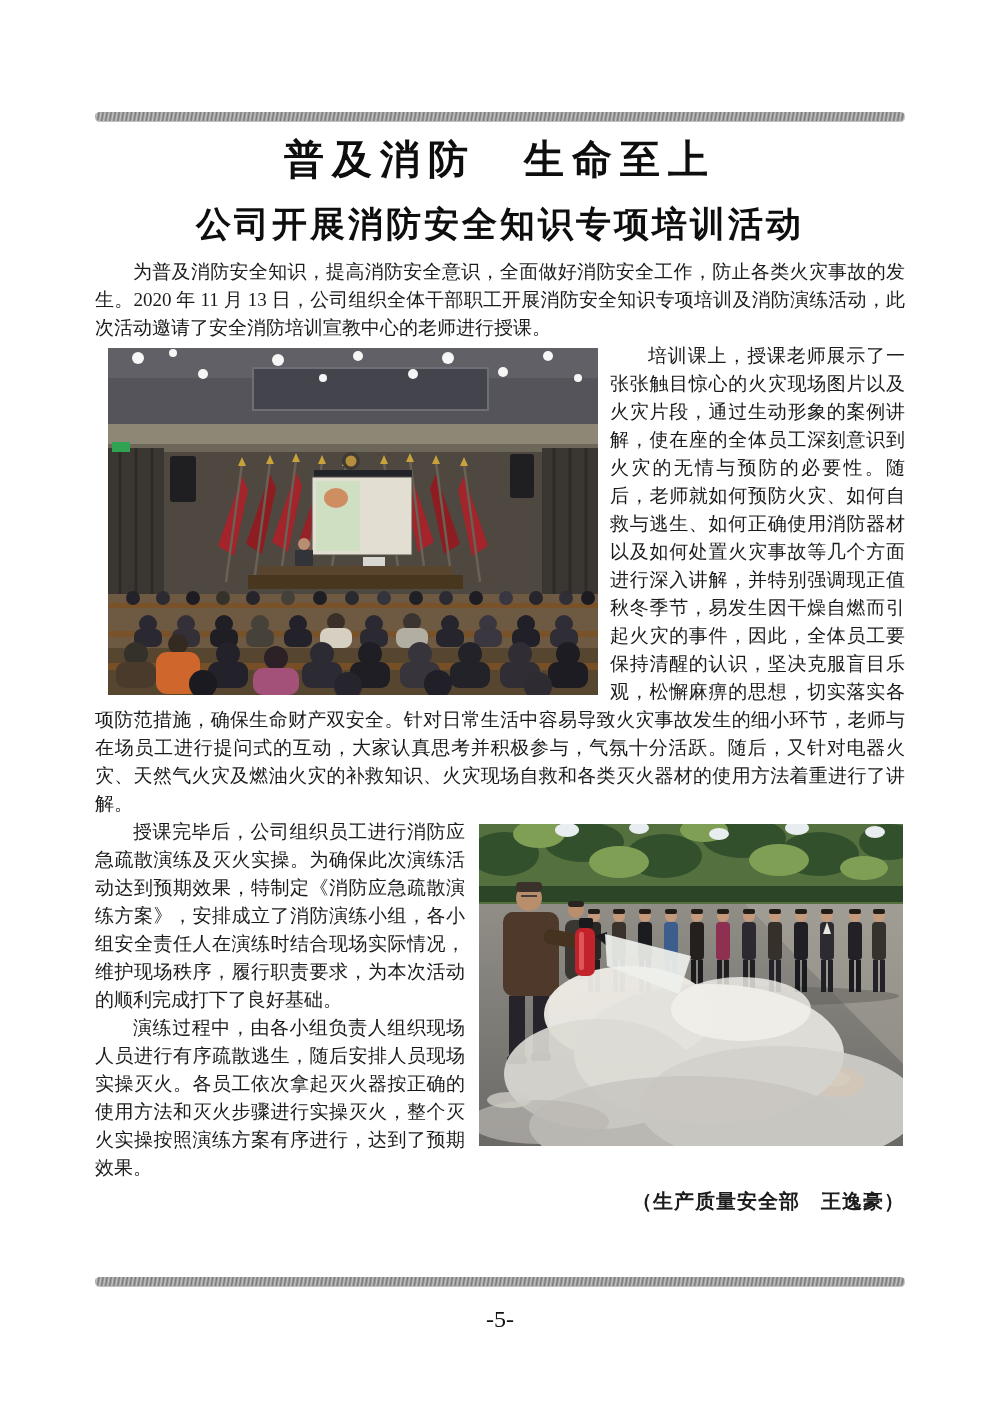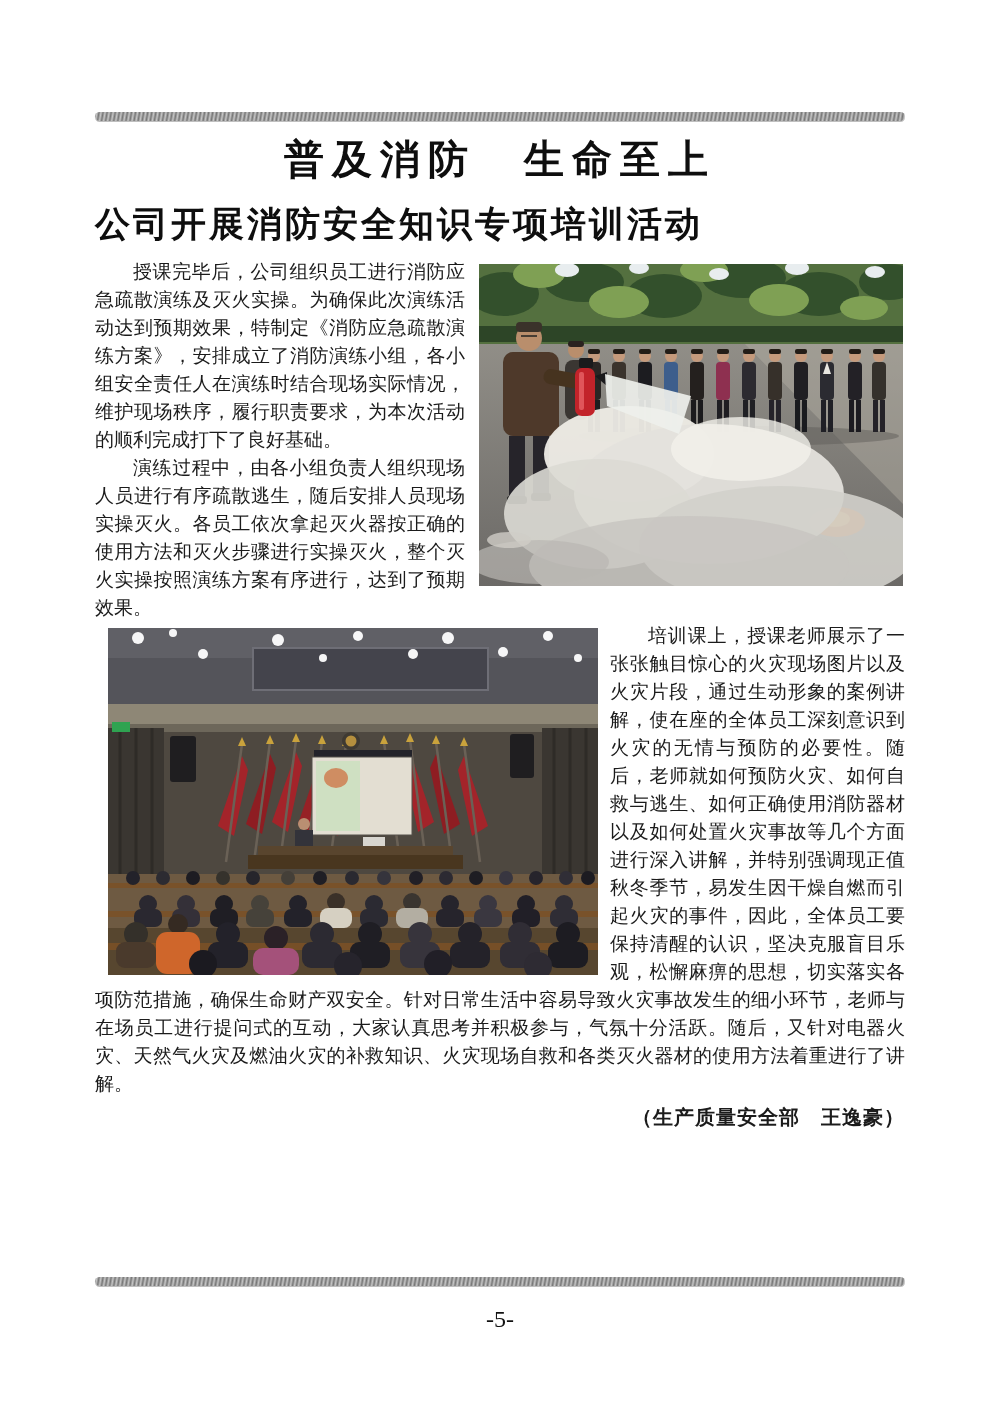--- a/index.html
+++ b/index.html
@@ -5,21 +5,21 @@
   html,body{margin:0;padding:0;background:#ffffff;}
   .page{position:relative;width:1000px;height:1414px;background:#ffffff;overflow:hidden;
         font-family:"Liberation Serif","DejaVu Serif",serif;color:#1b1b1b;}
   .band{position:absolute;left:95px;width:810px;height:9px;border-radius:5px;
         background:repeating-linear-gradient(100deg,#777 0px,#c6c6c6 2px,#777 4px);
         box-shadow:0 1px 0 rgba(0,0,0,.25);}
   .band.top{top:112px;}
   .band.bottom{top:1277px;}
   .content{position:absolute;left:95px;top:126px;width:810px;}
   h1.title{margin:6px 0 0;text-align:center;font-size:40px;font-weight:700;letter-spacing:8px;color:#0e0e0e;}
-  h2.subtitle{margin:14px 0 10px;text-align:left;font-size:35px;font-weight:700;letter-spacing:3px;color:#0e0e0e;}
+  h2.subtitle{margin:14px 0 10px;text-align:center;font-size:35px;font-weight:700;letter-spacing:3px;color:#0e0e0e;}
   p.body{margin:0;font-size:19px;line-height:28px;text-align:justify;text-indent:2em;}
   .sect::after{content:"";display:block;clear:both;}
   figure{margin:0;padding:0;}
   figure svg{display:block;width:100%;height:100%;}
   .photo1{float:left;width:490px;height:347px;margin:6px 12px 4px 13px;}
   .photo2{float:right;width:424px;height:322px;margin:6px 2px 6px 14px;}
   .p5{margin-top:6px;}
   .bold{font-weight:700;}
   .byline{margin:6px 0 0;text-align:right;font-weight:700;font-size:20px;letter-spacing:1px;}
   .page-number{position:absolute;top:1306px;left:0;width:100%;text-align:center;font-size:24px;color:#111;}
@@ -29,191 +29,21 @@
 
 <div class="page">
 
   <div class="band top"></div>
 
   <div class="content">
 
     <h1 class="title">普及消防　生命至上</h1>
     <h2 class="subtitle">公司开展消防安全知识专项培训活动</h2>
 
-
-    <div class="sect">
-      <figure class="photo2" aria-label="室外灭火器实操演练现场">
-        <svg viewBox="0 0 424 322" preserveAspectRatio="none">
-          <defs>
-            <linearGradient id="asp" x1="0" y1="0" x2="0" y2="1">
-              <stop offset="0" stop-color="#9d9a92"></stop>
-                <stop offset="1" stop-color="#6b6966"></stop>
-            </linearGradient>
-          </defs>
-          <rect width="424" height="322" fill="url(#asp)"></rect>
-          <polygon points="260,74 424,74 424,240" fill="#b3afa4" opacity="0.45"></polygon>
-
-          <rect width="424" height="80" fill="#54703f"></rect>
-          <g fill="#33502c">
-            <ellipse cx="25" cy="30" rx="35" ry="22"></ellipse>
-              <ellipse cx="105" cy="18" rx="40" ry="20"></ellipse>
-            <ellipse cx="185" cy="32" rx="38" ry="22"></ellipse>
-              <ellipse cx="265" cy="14" rx="42" ry="20"></ellipse>
-            <ellipse cx="340" cy="30" rx="40" ry="22"></ellipse>
-              <ellipse cx="410" cy="18" rx="30" ry="18"></ellipse>
-          </g>
-          <g fill="#7fa054">
-            <ellipse cx="60" cy="10" rx="26" ry="14"></ellipse>
-              <ellipse cx="140" cy="38" rx="30" ry="16"></ellipse>
-            <ellipse cx="225" cy="6" rx="24" ry="12"></ellipse>
-              <ellipse cx="300" cy="36" rx="30" ry="16"></ellipse>
-            <ellipse cx="385" cy="44" rx="24" ry="12"></ellipse>
-          </g>
-          <g fill="#e8edef">
-            <ellipse cx="88" cy="6" rx="12" ry="7"></ellipse>
-              <ellipse cx="160" cy="4" rx="10" ry="6"></ellipse>
-            <ellipse cx="240" cy="10" rx="10" ry="6"></ellipse>
-              <ellipse cx="318" cy="4" rx="12" ry="7"></ellipse>
-            <ellipse cx="396" cy="8" rx="10" ry="6"></ellipse>
-          </g>
-          <rect y="62" width="424" height="16" fill="#2d4527"></rect>
-          <ellipse cx="260" cy="172" rx="160" ry="10" fill="#5f5d5a" opacity="0.5"></ellipse>
-
-          <g>
-            <g>
-                <circle cx="115" cy="92" r="6" fill="#c59a7c"></circle>
-                <rect x="109" y="85" width="12" height="5" rx="2" fill="#241d17"></rect>
-                <rect x="108" y="98" width="14" height="38" rx="4" fill="#2a2624"></rect>
-                <rect x="109" y="136" width="5" height="32" fill="#1e1d1f"></rect>
-                <rect x="116" y="136" width="5" height="32" fill="#1e1d1f"></rect>
-              </g>
-            <g>
-                <circle cx="140" cy="92" r="6" fill="#c59a7c"></circle>
-                <rect x="134" y="85" width="12" height="5" rx="2" fill="#241d17"></rect>
-                <rect x="133" y="98" width="14" height="38" rx="4" fill="#3a332c"></rect>
-                <rect x="134" y="136" width="5" height="32" fill="#232225"></rect>
-                <rect x="141" y="136" width="5" height="32" fill="#232225"></rect>
-              </g>
-            <g>
-                <circle cx="166" cy="92" r="6" fill="#c59a7c"></circle>
-                <rect x="160" y="85" width="12" height="5" rx="2" fill="#241d17"></rect>
-                <rect x="159" y="98" width="14" height="38" rx="4" fill="#1c1c20"></rect>
-                <rect x="160" y="136" width="5" height="32" fill="#17171a"></rect>
-                <rect x="167" y="136" width="5" height="32" fill="#17171a"></rect>
-              </g>
-            <g>
-                <circle cx="192" cy="92" r="6" fill="#c59a7c"></circle>
-                <rect x="186" y="85" width="12" height="5" rx="2" fill="#241d17"></rect>
-                <rect x="185" y="98" width="14" height="38" rx="4" fill="#3d5e8c"></rect>
-                <rect x="186" y="136" width="5" height="32" fill="#44608a"></rect>
-                <rect x="193" y="136" width="5" height="32" fill="#44608a"></rect>
-              </g>
-            <g>
-                <circle cx="218" cy="92" r="6" fill="#c59a7c"></circle>
-                <rect x="212" y="85" width="12" height="5" rx="2" fill="#241d17"></rect>
-                <rect x="211" y="98" width="14" height="38" rx="4" fill="#24201e"></rect>
-                <rect x="212" y="136" width="5" height="32" fill="#1b1a1c"></rect>
-                <rect x="219" y="136" width="5" height="32" fill="#1b1a1c"></rect>
-              </g>
-            <g>
-                <circle cx="244" cy="92" r="6" fill="#c59a7c"></circle>
-                <rect x="238" y="85" width="12" height="5" rx="2" fill="#241d17"></rect>
-                <rect x="237" y="98" width="14" height="38" rx="4" fill="#8e3050"></rect>
-                <rect x="238" y="136" width="5" height="32" fill="#1f1e22"></rect>
-                <rect x="245" y="136" width="5" height="32" fill="#1f1e22"></rect>
-              </g>
-            <g>
-                <circle cx="270" cy="92" r="6" fill="#c59a7c"></circle>
-                <rect x="264" y="85" width="12" height="5" rx="2" fill="#241d17"></rect>
-                <rect x="263" y="98" width="14" height="38" rx="4" fill="#2c2a30"></rect>
-                <rect x="264" y="136" width="5" height="32" fill="#202024"></rect>
-                <rect x="271" y="136" width="5" height="32" fill="#202024"></rect>
-              </g>
-            <g>
-                <circle cx="296" cy="92" r="6" fill="#c59a7c"></circle>
-                <rect x="290" y="85" width="12" height="5" rx="2" fill="#241d17"></rect>
-                <rect x="289" y="98" width="14" height="38" rx="4" fill="#36302a"></rect>
-                <rect x="290" y="136" width="5" height="32" fill="#25232a"></rect>
-                <rect x="297" y="136" width="5" height="32" fill="#25232a"></rect>
-              </g>
-            <g>
-                <circle cx="322" cy="92" r="6" fill="#c59a7c"></circle>
-                <rect x="316" y="85" width="12" height="5" rx="2" fill="#241d17"></rect>
-                <rect x="315" y="98" width="14" height="38" rx="4" fill="#201f23"></rect>
-                <rect x="316" y="136" width="5" height="32" fill="#191a1e"></rect>
-                <rect x="323" y="136" width="5" height="32" fill="#191a1e"></rect>
-              </g>
-            <g>
-                <circle cx="348" cy="92" r="6" fill="#c59a7c"></circle>
-                <rect x="342" y="85" width="12" height="5" rx="2" fill="#241d17"></rect>
-                <rect x="341" y="98" width="14" height="38" rx="4" fill="#2b2b31"></rect>
-                <polygon points="348,98 344,110 352,110" fill="#e8e6e0"></polygon>
-                <rect x="342" y="136" width="5" height="32" fill="#202026"></rect>
-                <rect x="349" y="136" width="5" height="32" fill="#202026"></rect>
-              </g>
-            <g>
-                <circle cx="376" cy="92" r="6" fill="#c59a7c"></circle>
-                <rect x="370" y="85" width="12" height="5" rx="2" fill="#241d17"></rect>
-                <rect x="369" y="98" width="14" height="38" rx="4" fill="#232126"></rect>
-                <rect x="370" y="136" width="5" height="32" fill="#1c1b20"></rect>
-                <rect x="377" y="136" width="5" height="32" fill="#1c1b20"></rect>
-              </g>
-            <g>
-                <circle cx="400" cy="92" r="6" fill="#c59a7c"></circle>
-                <rect x="394" y="85" width="12" height="5" rx="2" fill="#241d17"></rect>
-                <rect x="393" y="98" width="14" height="38" rx="4" fill="#35312c"></rect>
-                <rect x="394" y="136" width="5" height="32" fill="#242228"></rect>
-                <rect x="401" y="136" width="5" height="32" fill="#242228"></rect>
-              </g>
-          </g>
-
-          <g>
-              <circle cx="97" cy="86" r="8" fill="#b98e6c"></circle>
-              <rect x="89" y="77" width="16" height="6" rx="3" fill="#2a2220"></rect>
-              <rect x="86" y="96" width="24" height="60" rx="8" fill="#3a3632"></rect>
-            </g>
-
-          <g>
-            <circle cx="50" cy="74" r="13" fill="#b98e6c"></circle>
-            <rect x="37" y="58" width="26" height="10" rx="4" fill="#3a322a"></rect>
-            <line x1="42" y1="72" x2="58" y2="72" stroke="#222" stroke-width="1.5"></line>
-            <rect x="24" y="88" width="56" height="84" rx="10" fill="#4e392a"></rect>
-            <rect x="66" y="104" width="40" height="15" rx="7" fill="#46331f" transform="rotate(10 66 104)"></rect>
-            <rect x="30" y="172" width="16" height="62" fill="#26242a"></rect>
-            <rect x="54" y="172" width="16" height="60" fill="#26242a"></rect>
-            <rect x="28" y="232" width="20" height="8" rx="3" fill="#111"></rect>
-            <rect x="52" y="229" width="20" height="8" rx="3" fill="#111"></rect>
-          </g>
-
-          <ellipse cx="358" cy="258" rx="28" ry="15" fill="#d4641c"></ellipse>
-          <ellipse cx="356" cy="255" rx="15" ry="8" fill="#f0a03c"></ellipse>
-
-          <g>
-            <ellipse cx="150" cy="190" rx="85" ry="48" fill="#eeece6" opacity="0.95"></ellipse>
-            <ellipse cx="230" cy="230" rx="135" ry="70" fill="#e4e2dc" opacity="0.95"></ellipse>
-            <ellipse cx="120" cy="250" rx="95" ry="55" fill="#dcdad4" opacity="0.9"></ellipse>
-            <ellipse cx="300" cy="282" rx="140" ry="60" fill="#d2d0cb" opacity="0.9"></ellipse>
-            <ellipse cx="210" cy="302" rx="160" ry="50" fill="#c8c6c1" opacity="0.85"></ellipse>
-            <ellipse cx="262" cy="185" rx="70" ry="32" fill="#f3f1eb" opacity="0.8"></ellipse>
-            <ellipse cx="60" cy="298" rx="70" ry="22" fill="#b9b7b2" opacity="0.7"></ellipse>
-            <ellipse cx="30" cy="276" rx="22" ry="8" fill="#cfcdc7" opacity="0.8"></ellipse>
-          </g>
-
-          <g>
-            <rect x="96" y="104" width="20" height="48" rx="7" fill="#c2232a"></rect>
-            <rect x="100" y="108" width="5" height="38" rx="2" fill="#e0555a"></rect>
-            <rect x="100" y="94" width="14" height="10" rx="2" fill="#1a1a1c"></rect>
-            <polygon points="116,112 128,108 128,122" fill="#1a1a1c"></polygon>
-            <polygon points="126,110 212,132 200,170 128,142" fill="#eef0ec" opacity="0.92"></polygon>
-          </g>
-        </svg>
-      </figure>
-      <p class="body">授课完毕后，公司组织员工进行消防应急疏散演练及灭火实操。为确保此次演练活动达到预期效果，特制定《消防应急疏散演练方案》，安排成立了消防演练小组，各小组安全责任人在演练时结合现场实际情况，维护现场秩序，履行职责要求，为本次活动的顺利完成打下了良好基础。</p>
-      <p class="body">演练过程中，由各小组负责人组织现场人员进行有序疏散逃生，随后安排人员现场实操灭火。各员工依次拿起灭火器按正确的使用方法和灭火步骤进行实操灭火，整个灭火实操按照演练方案有序进行，达到了预期效果。</p>
-    </div>
+    <p class="body">为普及消防安全知识，提高消防安全意识，全面做好消防安全工作，防止各类火灾事故的发生。2020 年 11 月 13 日，公司组织全体干部职工开展消防安全知识专项培训及消防演练活动，此次活动邀请了安全消防培训宣教中心的老师进行授课。</p>
 
     <div class="sect">
       <figure class="photo1" aria-label="消防安全知识培训授课现场">
         <svg viewBox="0 0 490 347" preserveAspectRatio="none">
 
           <rect width="490" height="76" fill="#54545a"></rect>
           <rect width="490" height="30" fill="#606066"></rect>
           <rect x="145" y="20" width="235" height="42" fill="#44444c" stroke="#6e6e76" stroke-width="2"></rect>
           <g fill="#ffffff" opacity="0.95">
             <circle cx="30" cy="10" r="6"></circle>
@@ -374,20 +204,191 @@
             <circle cx="95" cy="336" r="14" fill="#1b1a20"></circle>
               <circle cx="240" cy="338" r="14" fill="#26242c"></circle>
             <circle cx="330" cy="336" r="14" fill="#211f27"></circle>
               <circle cx="430" cy="338" r="14" fill="#2e2b33"></circle>
           </g>
         </svg>
       </figure>
       <p class="body">培训课上，授课老师展示了一张张触目惊心的火灾现场图片以及火灾片段，通过生动形象的案例讲解，使在座的全体员工深刻意识到火灾的无情与预防的必要性。随后，老师就如何预防火灾、如何自救与逃生、如何正确使用消防器材以及如何处置火灾事故等几个方面进行深入讲解，并特别强调现正值秋冬季节，易发生因干燥自燃而引起火灾的事件，因此，全体员工要保持清醒的认识，坚决克服盲目乐观，松懈麻痹的思想，切实落实各项防范措施，确保生命财产双安全。针对日常生活中容易导致火灾事故发生的细小环节，老师与在场员工进行提问式的互动，大家认真思考并积极参与，气氛十分活跃。随后，又针对电器火灾、天然气火灾及燃油火灾的补救知识、火灾现场自救和各类灭火器材的使用方法着重进行了讲解。</p>
     </div>
 
+    <div class="sect">
+      <figure class="photo2" aria-label="室外灭火器实操演练现场">
+        <svg viewBox="0 0 424 322" preserveAspectRatio="none">
+          <defs>
+            <linearGradient id="asp" x1="0" y1="0" x2="0" y2="1">
+              <stop offset="0" stop-color="#9d9a92"></stop>
+                <stop offset="1" stop-color="#6b6966"></stop>
+            </linearGradient>
+          </defs>
+          <rect width="424" height="322" fill="url(#asp)"></rect>
+          <polygon points="260,74 424,74 424,240" fill="#b3afa4" opacity="0.45"></polygon>
+
+          <rect width="424" height="80" fill="#54703f"></rect>
+          <g fill="#33502c">
+            <ellipse cx="25" cy="30" rx="35" ry="22"></ellipse>
+              <ellipse cx="105" cy="18" rx="40" ry="20"></ellipse>
+            <ellipse cx="185" cy="32" rx="38" ry="22"></ellipse>
+              <ellipse cx="265" cy="14" rx="42" ry="20"></ellipse>
+            <ellipse cx="340" cy="30" rx="40" ry="22"></ellipse>
+              <ellipse cx="410" cy="18" rx="30" ry="18"></ellipse>
+          </g>
+          <g fill="#7fa054">
+            <ellipse cx="60" cy="10" rx="26" ry="14"></ellipse>
+              <ellipse cx="140" cy="38" rx="30" ry="16"></ellipse>
+            <ellipse cx="225" cy="6" rx="24" ry="12"></ellipse>
+              <ellipse cx="300" cy="36" rx="30" ry="16"></ellipse>
+            <ellipse cx="385" cy="44" rx="24" ry="12"></ellipse>
+          </g>
+          <g fill="#e8edef">
+            <ellipse cx="88" cy="6" rx="12" ry="7"></ellipse>
+              <ellipse cx="160" cy="4" rx="10" ry="6"></ellipse>
+            <ellipse cx="240" cy="10" rx="10" ry="6"></ellipse>
+              <ellipse cx="318" cy="4" rx="12" ry="7"></ellipse>
+            <ellipse cx="396" cy="8" rx="10" ry="6"></ellipse>
+          </g>
+          <rect y="62" width="424" height="16" fill="#2d4527"></rect>
+          <ellipse cx="260" cy="172" rx="160" ry="10" fill="#5f5d5a" opacity="0.5"></ellipse>
+
+          <g>
+            <g>
+                <circle cx="115" cy="92" r="6" fill="#c59a7c"></circle>
+                <rect x="109" y="85" width="12" height="5" rx="2" fill="#241d17"></rect>
+                <rect x="108" y="98" width="14" height="38" rx="4" fill="#2a2624"></rect>
+                <rect x="109" y="136" width="5" height="32" fill="#1e1d1f"></rect>
+                <rect x="116" y="136" width="5" height="32" fill="#1e1d1f"></rect>
+              </g>
+            <g>
+                <circle cx="140" cy="92" r="6" fill="#c59a7c"></circle>
+                <rect x="134" y="85" width="12" height="5" rx="2" fill="#241d17"></rect>
+                <rect x="133" y="98" width="14" height="38" rx="4" fill="#3a332c"></rect>
+                <rect x="134" y="136" width="5" height="32" fill="#232225"></rect>
+                <rect x="141" y="136" width="5" height="32" fill="#232225"></rect>
+              </g>
+            <g>
+                <circle cx="166" cy="92" r="6" fill="#c59a7c"></circle>
+                <rect x="160" y="85" width="12" height="5" rx="2" fill="#241d17"></rect>
+                <rect x="159" y="98" width="14" height="38" rx="4" fill="#1c1c20"></rect>
+                <rect x="160" y="136" width="5" height="32" fill="#17171a"></rect>
+                <rect x="167" y="136" width="5" height="32" fill="#17171a"></rect>
+              </g>
+            <g>
+                <circle cx="192" cy="92" r="6" fill="#c59a7c"></circle>
+                <rect x="186" y="85" width="12" height="5" rx="2" fill="#241d17"></rect>
+                <rect x="185" y="98" width="14" height="38" rx="4" fill="#3d5e8c"></rect>
+                <rect x="186" y="136" width="5" height="32" fill="#44608a"></rect>
+                <rect x="193" y="136" width="5" height="32" fill="#44608a"></rect>
+              </g>
+            <g>
+                <circle cx="218" cy="92" r="6" fill="#c59a7c"></circle>
+                <rect x="212" y="85" width="12" height="5" rx="2" fill="#241d17"></rect>
+                <rect x="211" y="98" width="14" height="38" rx="4" fill="#24201e"></rect>
+                <rect x="212" y="136" width="5" height="32" fill="#1b1a1c"></rect>
+                <rect x="219" y="136" width="5" height="32" fill="#1b1a1c"></rect>
+              </g>
+            <g>
+                <circle cx="244" cy="92" r="6" fill="#c59a7c"></circle>
+                <rect x="238" y="85" width="12" height="5" rx="2" fill="#241d17"></rect>
+                <rect x="237" y="98" width="14" height="38" rx="4" fill="#8e3050"></rect>
+                <rect x="238" y="136" width="5" height="32" fill="#1f1e22"></rect>
+                <rect x="245" y="136" width="5" height="32" fill="#1f1e22"></rect>
+              </g>
+            <g>
+                <circle cx="270" cy="92" r="6" fill="#c59a7c"></circle>
+                <rect x="264" y="85" width="12" height="5" rx="2" fill="#241d17"></rect>
+                <rect x="263" y="98" width="14" height="38" rx="4" fill="#2c2a30"></rect>
+                <rect x="264" y="136" width="5" height="32" fill="#202024"></rect>
+                <rect x="271" y="136" width="5" height="32" fill="#202024"></rect>
+              </g>
+            <g>
+                <circle cx="296" cy="92" r="6" fill="#c59a7c"></circle>
+                <rect x="290" y="85" width="12" height="5" rx="2" fill="#241d17"></rect>
+                <rect x="289" y="98" width="14" height="38" rx="4" fill="#36302a"></rect>
+                <rect x="290" y="136" width="5" height="32" fill="#25232a"></rect>
+                <rect x="297" y="136" width="5" height="32" fill="#25232a"></rect>
+              </g>
+            <g>
+                <circle cx="322" cy="92" r="6" fill="#c59a7c"></circle>
+                <rect x="316" y="85" width="12" height="5" rx="2" fill="#241d17"></rect>
+                <rect x="315" y="98" width="14" height="38" rx="4" fill="#201f23"></rect>
+                <rect x="316" y="136" width="5" height="32" fill="#191a1e"></rect>
+                <rect x="323" y="136" width="5" height="32" fill="#191a1e"></rect>
+              </g>
+            <g>
+                <circle cx="348" cy="92" r="6" fill="#c59a7c"></circle>
+                <rect x="342" y="85" width="12" height="5" rx="2" fill="#241d17"></rect>
+                <rect x="341" y="98" width="14" height="38" rx="4" fill="#2b2b31"></rect>
+                <polygon points="348,98 344,110 352,110" fill="#e8e6e0"></polygon>
+                <rect x="342" y="136" width="5" height="32" fill="#202026"></rect>
+                <rect x="349" y="136" width="5" height="32" fill="#202026"></rect>
+              </g>
+            <g>
+                <circle cx="376" cy="92" r="6" fill="#c59a7c"></circle>
+                <rect x="370" y="85" width="12" height="5" rx="2" fill="#241d17"></rect>
+                <rect x="369" y="98" width="14" height="38" rx="4" fill="#232126"></rect>
+                <rect x="370" y="136" width="5" height="32" fill="#1c1b20"></rect>
+                <rect x="377" y="136" width="5" height="32" fill="#1c1b20"></rect>
+              </g>
+            <g>
+                <circle cx="400" cy="92" r="6" fill="#c59a7c"></circle>
+                <rect x="394" y="85" width="12" height="5" rx="2" fill="#241d17"></rect>
+                <rect x="393" y="98" width="14" height="38" rx="4" fill="#35312c"></rect>
+                <rect x="394" y="136" width="5" height="32" fill="#242228"></rect>
+                <rect x="401" y="136" width="5" height="32" fill="#242228"></rect>
+              </g>
+          </g>
+
+          <g>
+              <circle cx="97" cy="86" r="8" fill="#b98e6c"></circle>
+              <rect x="89" y="77" width="16" height="6" rx="3" fill="#2a2220"></rect>
+              <rect x="86" y="96" width="24" height="60" rx="8" fill="#3a3632"></rect>
+            </g>
+
+          <g>
+            <circle cx="50" cy="74" r="13" fill="#b98e6c"></circle>
+            <rect x="37" y="58" width="26" height="10" rx="4" fill="#3a322a"></rect>
+            <line x1="42" y1="72" x2="58" y2="72" stroke="#222" stroke-width="1.5"></line>
+            <rect x="24" y="88" width="56" height="84" rx="10" fill="#4e392a"></rect>
+            <rect x="66" y="104" width="40" height="15" rx="7" fill="#46331f" transform="rotate(10 66 104)"></rect>
+            <rect x="30" y="172" width="16" height="62" fill="#26242a"></rect>
+            <rect x="54" y="172" width="16" height="60" fill="#26242a"></rect>
+            <rect x="28" y="232" width="20" height="8" rx="3" fill="#111"></rect>
+            <rect x="52" y="229" width="20" height="8" rx="3" fill="#111"></rect>
+          </g>
+
+          <ellipse cx="358" cy="258" rx="28" ry="15" fill="#d4641c"></ellipse>
+          <ellipse cx="356" cy="255" rx="15" ry="8" fill="#f0a03c"></ellipse>
+
+          <g>
+            <ellipse cx="150" cy="190" rx="85" ry="48" fill="#eeece6" opacity="0.95"></ellipse>
+            <ellipse cx="230" cy="230" rx="135" ry="70" fill="#e4e2dc" opacity="0.95"></ellipse>
+            <ellipse cx="120" cy="250" rx="95" ry="55" fill="#dcdad4" opacity="0.9"></ellipse>
+            <ellipse cx="300" cy="282" rx="140" ry="60" fill="#d2d0cb" opacity="0.9"></ellipse>
+            <ellipse cx="210" cy="302" rx="160" ry="50" fill="#c8c6c1" opacity="0.85"></ellipse>
+            <ellipse cx="262" cy="185" rx="70" ry="32" fill="#f3f1eb" opacity="0.8"></ellipse>
+            <ellipse cx="60" cy="298" rx="70" ry="22" fill="#b9b7b2" opacity="0.7"></ellipse>
+            <ellipse cx="30" cy="276" rx="22" ry="8" fill="#cfcdc7" opacity="0.8"></ellipse>
+          </g>
+
+          <g>
+            <rect x="96" y="104" width="20" height="48" rx="7" fill="#c2232a"></rect>
+            <rect x="100" y="108" width="5" height="38" rx="2" fill="#e0555a"></rect>
+            <rect x="100" y="94" width="14" height="10" rx="2" fill="#1a1a1c"></rect>
+            <polygon points="116,112 128,108 128,122" fill="#1a1a1c"></polygon>
+            <polygon points="126,110 212,132 200,170 128,142" fill="#eef0ec" opacity="0.92"></polygon>
+          </g>
+        </svg>
+      </figure>
+      <p class="body">授课完毕后，公司组织员工进行消防应急疏散演练及灭火实操。为确保此次演练活动达到预期效果，特制定《消防应急疏散演练方案》，安排成立了消防演练小组，各小组安全责任人在演练时结合现场实际情况，维护现场秩序，履行职责要求，为本次活动的顺利完成打下了良好基础。</p>
+      <p class="body">演练过程中，由各小组负责人组织现场人员进行有序疏散逃生，随后安排人员现场实操灭火。各员工依次拿起灭火器按正确的使用方法和灭火步骤进行实操灭火，整个灭火实操按照演练方案有序进行，达到了预期效果。</p>
+    </div>
+
 
     <p class="byline">（生产质量安全部　王逸豪）</p>
 
   </div>
 
   <div class="band bottom"></div>
   <div class="page-number">-5-</div>
 
 </div>
 

